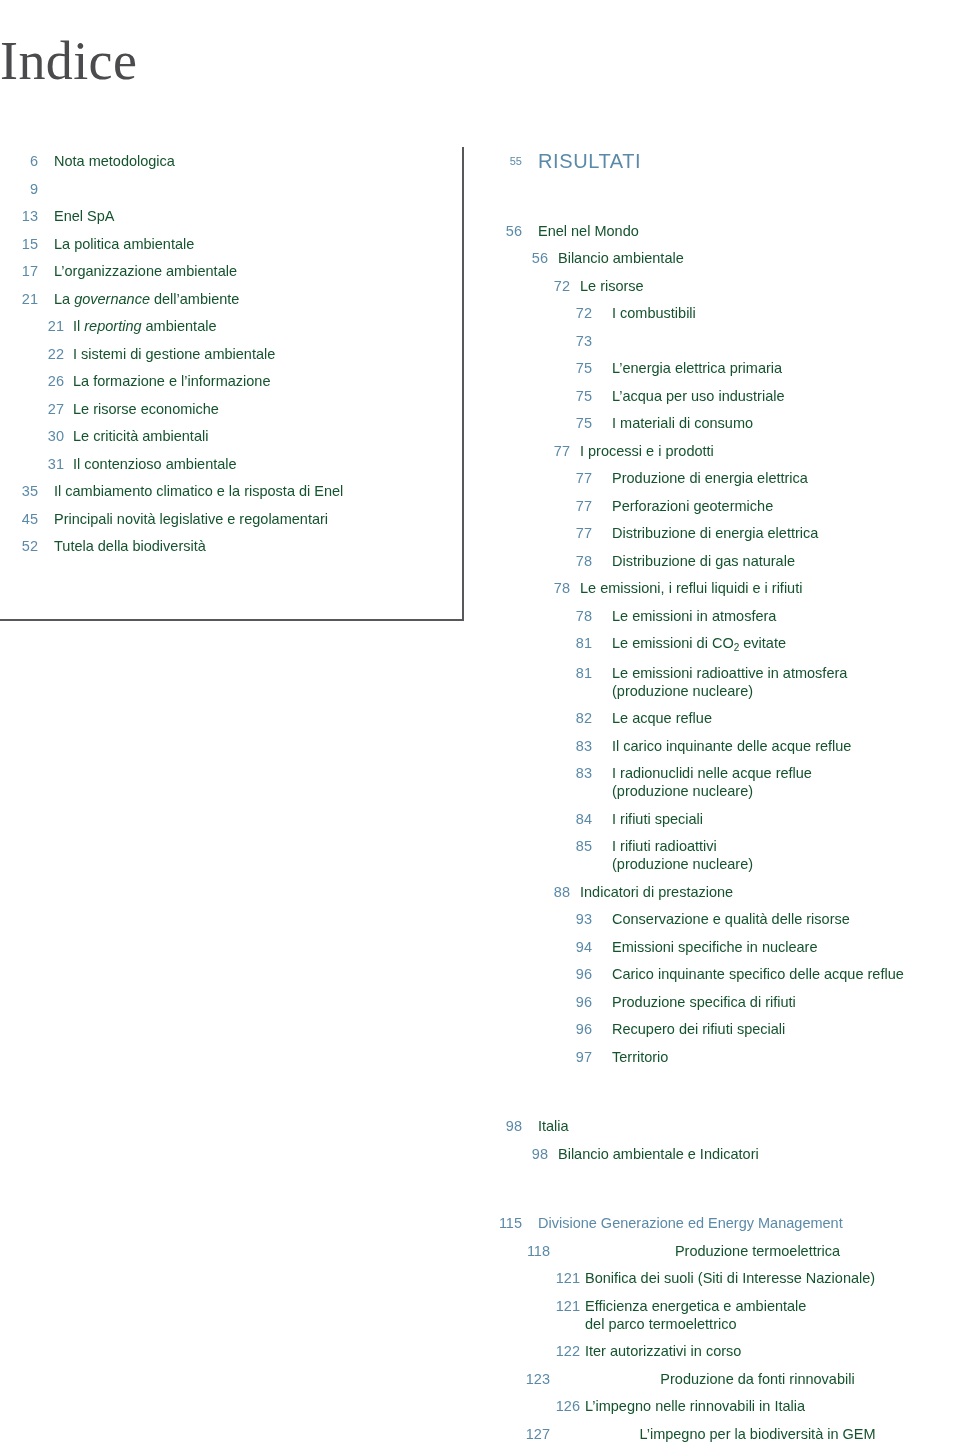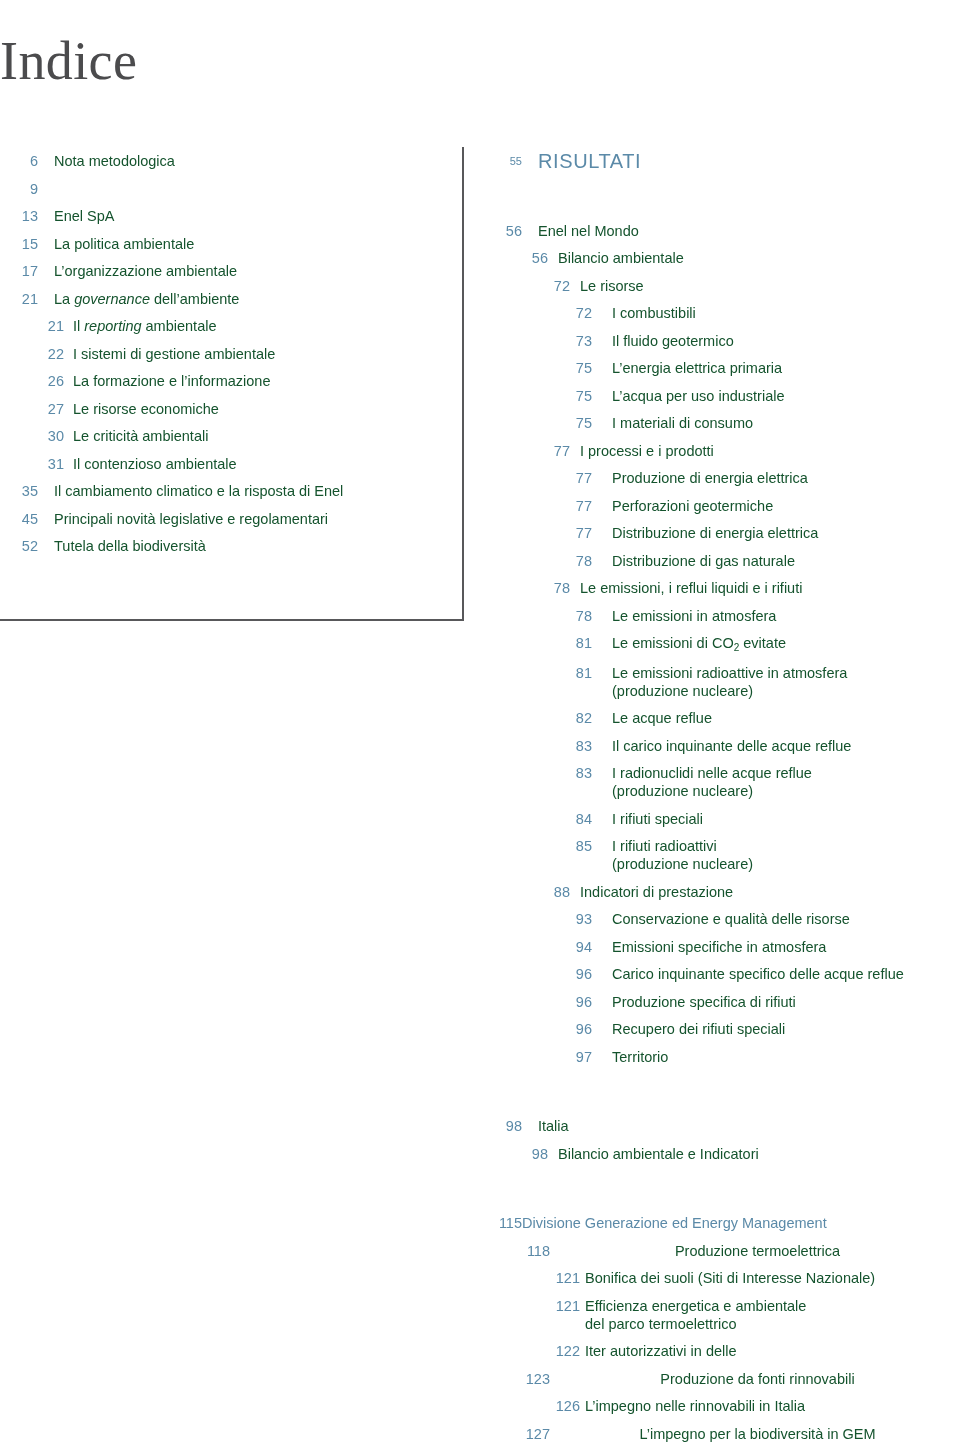--- a/index.html
+++ b/index.html
@@ -88,21 +88,21 @@
   #col-right .lvl0 .txt { margin-left: 16px; }
   #col-right .lvl1 .num { width: 56px; }
   #col-right .lvl1 .txt { margin-left: 10px; }
   #col-right .lvl2 .num { width: 78px; }
   #col-right .lvl2 .txt { margin-left: 10px; }
   #col-right .lvl3 .num { width: 100px; }
   #col-right .lvl3 .txt { margin-left: 20px; }
 
   
   #col-right .blvl0 .num { width: 30px; }
-  #col-right .blvl0 .txt { }
+  #col-right .blvl0 .txt { margin-left: 16px; }
   #col-right .blvl1 .num { width: 58px; }
   #col-right .blvl1 .txt { margin-left: 5px; text-align: center; }
   #col-right .blvl2 .num { width: 88px; }
   #col-right .blvl2 .txt { margin-left: 5px; }
 
   
   .accent .txt { color: #5b8aa8; }
 
   
   .heading .txt {
@@ -202,21 +202,20 @@
     <div class="row lvl2">
       <span class="num">72</span>
       <span class="txt">Le risorse</span>
     </div>
     <div class="row lvl3">
       <span class="num">72</span>
       <span class="txt">I combustibili</span>
     </div>
     <div class="row lvl3">
       <span class="num">73</span>
-      <span class="txt">Il fluido geotermico</span>
     </div>
     <div class="row lvl3">
       <span class="num">75</span>
       <span class="txt">L’energia elettrica primaria</span>
     </div>
     <div class="row lvl3">
       <span class="num">75</span>
       <span class="txt">L’acqua per uso industriale</span>
     </div>
     <div class="row lvl3">
@@ -285,21 +284,21 @@
     <div class="row lvl2">
       <span class="num">88</span>
       <span class="txt">Indicatori di prestazione</span>
     </div>
     <div class="row lvl3">
       <span class="num">93</span>
       <span class="txt">Conservazione e qualità delle risorse</span>
     </div>
     <div class="row lvl3">
       <span class="num">94</span>
-      <span class="txt">Emissioni specifiche in atmosfera</span>
+      <span class="txt">Emissioni specifiche in nucleare</span>
     </div>
     <div class="row lvl3">
       <span class="num">96</span>
       <span class="txt">Carico inquinante specifico delle acque reflue</span>
     </div>
     <div class="row lvl3">
       <span class="num">96</span>
       <span class="txt">Produzione specifica di rifiuti</span>
     </div>
     <div class="row lvl3">
@@ -332,21 +331,21 @@
       <span class="num">121</span>
       <span class="txt">Bonifica dei suoli (Siti di Interesse Nazionale)</span>
     </div>
     <div class="row blvl2">
       <span class="num">121</span>
       <span class="txt">Efficienza energetica e ambientale
 del parco termoelettrico</span>
     </div>
     <div class="row blvl2">
       <span class="num">122</span>
-      <span class="txt">Iter autorizzativi in delle</span>
+      <span class="txt">Iter autorizzativi in corso</span>
     </div>
     <div class="row blvl1">
       <span class="num">123</span>
       <span class="txt">Produzione da fonti rinnovabili</span>
     </div>
     <div class="row blvl2">
       <span class="num">126</span>
       <span class="txt">L’impegno nelle rinnovabili in Italia</span>
     </div>
     <div class="row blvl1">

